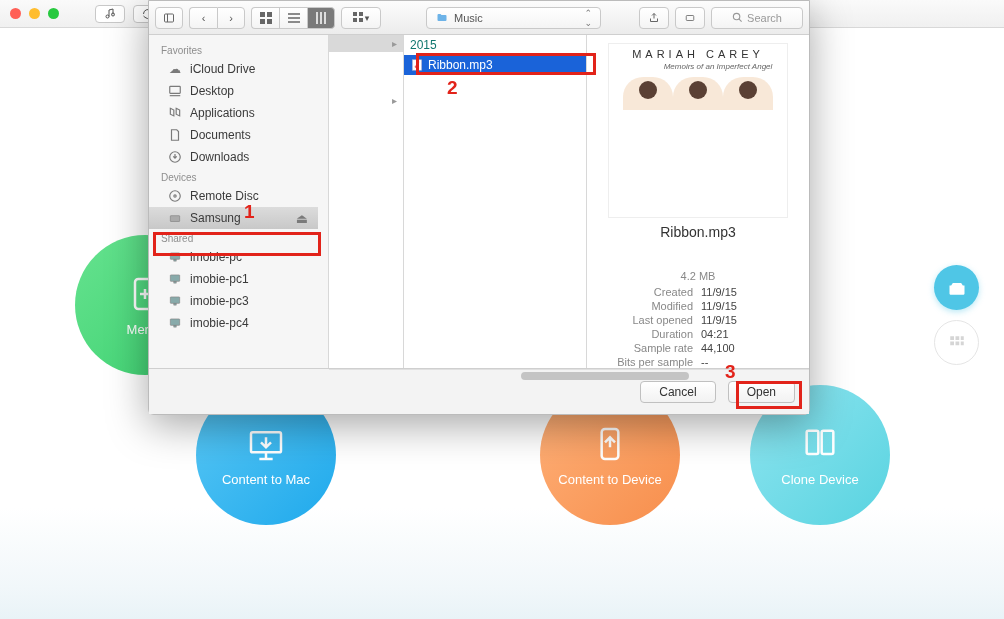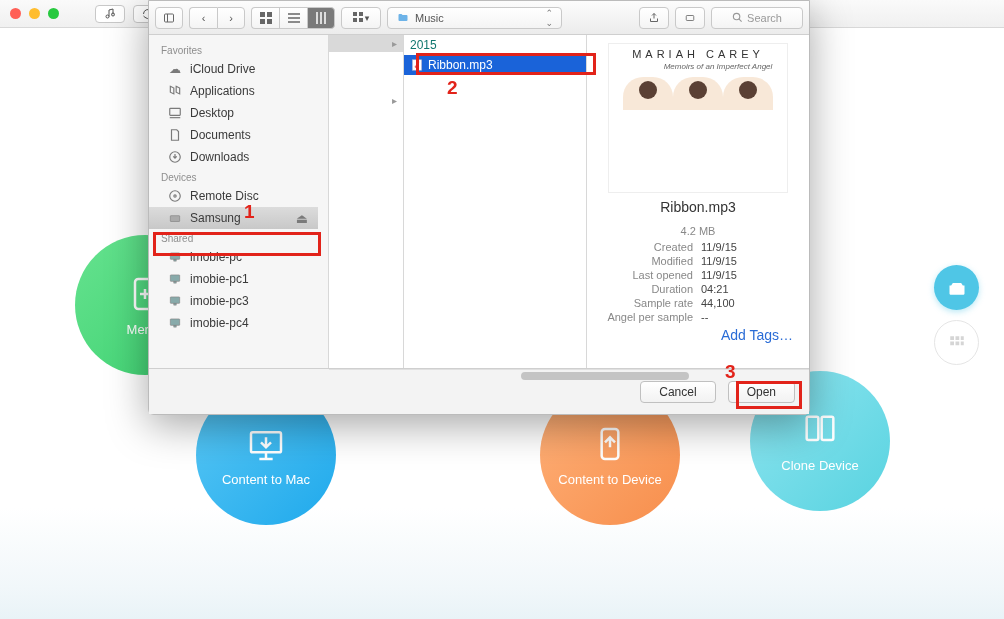--- a/index.html
+++ b/index.html
@@ -5,41 +5,41 @@
 * { margin:0; padding:0; box-sizing:border-box; font-family: -apple-system, "Helvetica Neue", Arial, sans-serif; }
 body { width:1004px; height:619px; background:#fff; position:relative; overflow:hidden; }
 
 
 .bg { position:absolute; inset:0; background:linear-gradient(to bottom,#fff 0%,#fff 82%,#f1f7fa 95%,#e9f3f7 100%); }
 .circle { position:absolute; width:140px; height:140px; border-radius:50%; display:flex; flex-direction:column; align-items:center; justify-content:center; color:#fff; font-size:13px; }
 .circle svg { width:40px; height:40px; margin-bottom:8px; }
 .c1 { left:75px; top:235px; background:linear-gradient(135deg,#66e28f,#3bd16f); }
 .c2 { left:196px; top:385px; background:linear-gradient(135deg,#5ac8f5,#1fa9ec); }
 .c3 { left:540px; top:385px; background:linear-gradient(135deg,#ffb27a,#f78e4c); }
-.c4 { left:750px; top:371px; background:linear-gradient(135deg,#8fe5f0,#58d3e0); }
+.c4 { left:750px; top:385px; background:linear-gradient(135deg,#8fe5f0,#58d3e0); }
 .side-btn { position:absolute; right:25px; width:45px; height:45px; border-radius:50%; display:flex; align-items:center; justify-content:center; }
 .sb1 { top:265px; background:#4fc6e6; box-shadow:0 2px 6px rgba(79,198,230,.4); }
 .sb2 { top:320px; background:#fff; border:1px solid #e5e5e5; }
 
 
 .titlebar { position:relative; height:28px; background:linear-gradient(#fafafa,#f0f0f0); border-bottom:1px solid #d8d8d8; display:flex; align-items:center; padding:0 10px; gap:8px; }
 .dot { width:11px; height:11px; border-radius:50%; }
 .dr { background:#ff5f56; } .dy { background:#ffbd2e; } .dg { background:#27c93f; }
 .tbtn { width:30px; height:18px; border:1px solid #c8c8c8; border-radius:4px; background:#fff; display:flex; align-items:center; justify-content:center; font-size:11px; color:#555; }
 
 
 .dialog { position:absolute; left:148px; top:0; width:662px; height:415px; background:#f1f1f1; border:1px solid #bbb; border-radius:0 0 6px 6px; box-shadow:0 10px 40px rgba(0,0,0,.35); display:flex; flex-direction:column; }
 .toolbar { height:34px; background:linear-gradient(#fcfcfc,#ececec); border-bottom:1px solid #cfcfcf; display:flex; align-items:center; padding:0 6px; gap:6px; }
 .toolbtn { height:22px; border:1px solid #c9c9c9; border-radius:4px; background:linear-gradient(#fff,#f4f4f4); display:flex; align-items:center; justify-content:center; font-size:11px; color:#555; padding:0 6px; }
 .seg { display:flex; }
 .seg .toolbtn { border-radius:0; border-right:none; width:28px; }
 .seg .toolbtn:first-child { border-radius:4px 0 0 4px; }
 .seg .toolbtn:last-child { border-radius:0 4px 4px 0; border-right:1px solid #c9c9c9; }
 .seg .active { background:#7a7a7a; color:#fff; }
-.pathbtn { flex:0 0 175px; display:flex; align-items:center; gap:5px; padding:0 8px; }
+.pathbtn { flex:0 0 175px; display:flex; align-items:center; gap:5px; padding:0 8px;margin-left:39px; }
 .search { flex:0 0 92px; display:flex; align-items:center; gap:4px; color:#999; }
 .spacer { flex:1; }
 
 .body { flex:1; display:flex; min-height:0;justify-content:center; }
 .sidebar { width:180px; background:#f6f6f6; border-right:1px solid #d8d8d8; overflow-y:auto; padding:6px 0 0 0; position:relative; }
 .sidebar::-webkit-scrollbar { width:15px; }
 .sec-h { font-size:10px; color:#8e8e8e; padding:4px 10px 2px 12px; text-transform:none; }
 .srow { display:flex; align-items:center; gap:7px; padding:3px 10px 3px 18px; font-size:12px; color:#3a3a3a; position:relative; }
 .srow.sel { background:linear-gradient(#dcdcdc,#c8c8c8); margin-right:10px;}
 .srow .ic { width:16px; height:16px; color:#7a7a7a; display:flex; align-items:center; justify-content:center; }
@@ -48,31 +48,31 @@
 .cols { flex:1; display:flex; min-width:0; }
 .col { border-right:1px solid #d8d8d8; overflow:auto; font-size:12px; }
 .col1 { width:75px; background:#fff; }
 .col2 { width:183px; background:#fff; }
 .crow { display:flex; align-items:center; padding:3px 6px; gap:4px; color:#333; position:relative;}
 .crow.sel { background:#1a63d9; color:#fff; margin:0;}
 .crow .arr { margin-left:auto; color:#999; font-size:10px; }
 .crow.grey { background:#d9d9d9; }
 
 .preview { flex:1; background:#fff; padding:8px 10px 0 10px; overflow:auto; font-size:11px; }
-.albumart { width:180px; height:150px; margin:0 auto 4px auto; background:#fff; border:1px solid #eee; display:flex; flex-direction:column; align-items:center; justify-content:flex-start; padding:4px; font-family:Georgia,serif; }
+.albumart { width:180px; height:175px; margin:0 auto 4px auto; background:#fff; border:1px solid #eee; display:flex; flex-direction:column; align-items:center; justify-content:flex-start; padding:4px; font-family:Georgia,serif; }
 .albumart .t1 { letter-spacing:4px; font-size:11px; color:#333; }
 .albumart .t2 { font-style:italic; font-size:8px; color:#666; margin-top:2px;padding-left:40px;}
 .albumart .figs { display:flex; gap:0; margin-top:6px;}
 .fig { width:50px; height:110px; background:linear-gradient(#f8e8d8 30%,#fff 30%,#fff 100%); border-radius:20px 20px 0 0; position:relative;}
 .fig::before { content:""; position:absolute; top:4px; left:16px; width:18px; height:18px; border-radius:50%; background:#5a4034;}
 .pv-name { text-align:center; font-size:14px; color:#333; margin:6px 0 10px 0; font-weight:400; }
 .meta { display:grid; grid-template-columns:92px 1fr; gap:2px 8px; font-size:11px; color:#666; padding:0 4px;}
 .meta .k { text-align:right; color:#888;}
 .meta .v { color:#444; }
-.meta .full { grid-column:1/3; text-align:center; color:#888; margin-bottom:2px;}
+.meta .full { grid-column:1/3; text-align:center; color:#888; margin-bottom:2px;margin-top:20px;}
 .addtags { color:#2a6cd6; text-align:right; padding-right:6px; font-size:14px; margin-top:4px;}
 
 .footer { height:46px; border-top:1px solid #cfcfcf; background:#f3f3f3; display:flex; align-items:center; justify-content:flex-end; gap:12px; padding:0 14px; position:relative;}
 .scrollbar-h { position:absolute; left:180px; right:0; top:0; height:12px; background:#f3f3f3; border-top:1px solid #e0e0e0;}
 .scrollbar-h::before { content:""; position:absolute; left:40%; width:35%; top:2px; height:8px; background:#c4c4c4; border-radius:4px;}
 .fbtn { height:22px; padding:0 18px; border:1px solid #c0c0c0; border-radius:4px; background:linear-gradient(#fff,#f2f2f2); font-size:12px; color:#333; display:flex; align-items:center;}
 .fbtn.primary { background:linear-gradient(#fff,#f2f2f2); }
 
 
 .ann { position:absolute; border:3px solid #e2231a; pointer-events:none; z-index:10;}
@@ -222,33 +222,33 @@
   <div class="body">
     <div class="sidebar">
       <div class="sec-h">Favorites</div>
       <div class="srow">
           <span class="ic">☁</span>
           <span>iCloud Drive</span>
         </div>
       <div class="srow">
           <span class="ic">
             <svg width="14" height="14" viewBox="0 0 24 24" fill="none" stroke="#7a7a7a" stroke-width="2">
-              <path d="M4 4l6 3v10l-6-3V4zm10 0l6 3v10l-6-3V4z"></path>
-            </svg>
-          </span>
-          <span>Applications</span>
-        </div>
-      <div class="srow">
-          <span class="ic">
-            <svg width="14" height="14" viewBox="0 0 24 24" fill="none" stroke="#7a7a7a" stroke-width="2">
               <rect x="3" y="4" width="18" height="12" rx="1"></rect>
               <line x1="3" y1="20" x2="21" y2="20"></line>
             </svg>
           </span>
           <span>Desktop</span>
+        </div>
+      <div class="srow">
+          <span class="ic">
+            <svg width="14" height="14" viewBox="0 0 24 24" fill="none" stroke="#7a7a7a" stroke-width="2">
+              <path d="M4 4l6 3v10l-6-3V4zm10 0l6 3v10l-6-3V4z"></path>
+            </svg>
+          </span>
+          <span>Applications</span>
         </div>
       <div class="srow">
           <span class="ic">
             <svg width="14" height="14" viewBox="0 0 24 24" fill="none" stroke="#7a7a7a" stroke-width="2">
               <path d="M6 3h9l3 3v15H6V3z"></path>
             </svg>
           </span>
           <span>Documents</span>
         </div>
       <div class="srow">
@@ -359,21 +359,21 @@
           <div class="k">Created</div>
             <div class="v">11/9/15</div>
           <div class="k">Modified</div>
             <div class="v">11/9/15</div>
           <div class="k">Last opened</div>
             <div class="v">11/9/15</div>
           <div class="k">Duration</div>
             <div class="v">04:21</div>
           <div class="k">Sample rate</div>
             <div class="v">44,100</div>
-          <div class="k">Angel per sample</div>
+          <div class="k">Bits per sample</div>
             <div class="v">--</div>
         </div>
         <div class="addtags">Add Tags…</div>
       </div>
     </div>
   </div>
 
   <div class="footer">
     <div class="scrollbar-h"></div>
     <div class="fbtn">

